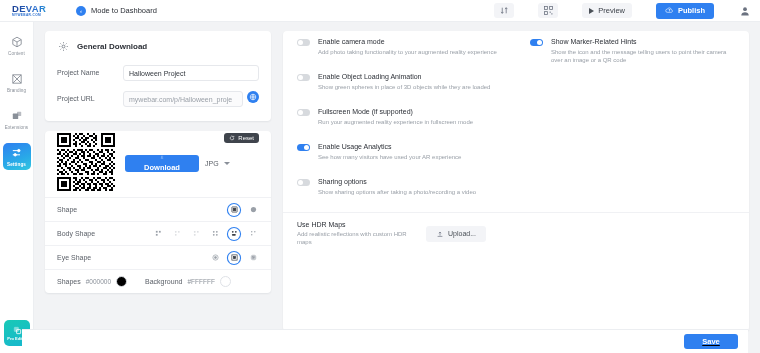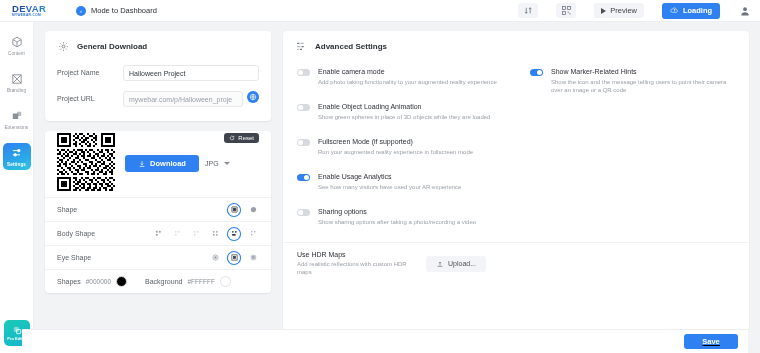--- a/index.html
+++ b/index.html
@@ -27,21 +27,21 @@
   .logo-sub { font-size: 3.2px; font-weight: 700; color: #2a6fd0; letter-spacing: .35px; display:block; }
 
   .back-link { display: flex; align-items: center; gap: 5px; margin-left: 12px; cursor: pointer; }
   .back-circle {
     width: 10px; height: 10px; border-radius: 50%; background: #2f80f0;
     display: flex; align-items: center; justify-content: center;
   }
   .back-circle span { color:#fff; font-size:6px; line-height:1; }
   .back-text { font-size: 7.5px; color: #2b2f36; }
 
-  .topbar-right { margin-left: auto; display: flex; align-items: center; gap: 18px; padding-right: 8px; }
+  .topbar-right { margin-left: auto; display: flex; align-items: center; gap: 24px; padding-right: 8px; }
   .icon-btn {
     width: 20px; height: 15px; border-radius: 3px; background: #f3f4f7;
     display: flex; align-items: center; justify-content: center; cursor: pointer;
     color: #6b7280;
   }
   .preview-btn {
     display: flex; align-items: center; gap: 4px; padding: 0 7px; height: 15px;
     border-radius: 3px; background: #f3f4f7; cursor: pointer;
   }
   .preview-btn .lbl { font-size: 7.5px; color: #3a3f47; }
@@ -103,21 +103,21 @@
   .qr-card { margin-top: 10px; }
   .qr-body { display:flex; align-items:flex-start; padding: 2px 12px 6px 12px; position:relative; }
   .qr-img { width:58px; height:58px; flex:none; }
   .qr-right { flex:1; margin-left:10px; padding-top:22px; display:flex; align-items:center; gap:6px; }
   .reset-chip {
     position:absolute; right:12px; top:2px; display:flex; align-items:center; gap:3px;
     background:#3f444c; color:#fff; font-size:6px; border-radius:3px; padding:2px 5px; cursor:pointer;
   }
   .dl-btn {
     display:flex; align-items:center; justify-content:center; gap:4px;
-    width:74px; height:17px; border-radius:3px; background:#2f80f0; cursor:pointer;
+    width:74px; height:17px; border-radius:3px; background:#2f80f0; cursor:pointer;flex-direction:column;
   }
   .dl-btn .lbl { font-size:7.5px; color:#fff; font-weight:600; }
   .fmt-sel { display:flex; align-items:center; gap:5px; font-size:7px; color:#5b6068; cursor:pointer; }
   .caret { width:0;height:0;border-top:3px solid #8a9099;border-left:3px solid transparent;border-right:3px solid transparent; }
 
   .opt-row {
     display:flex; align-items:center; padding:0 12px; height:24px;
     border-top:1px solid #f0f1f4;
   }
   .opt-lbl { font-size:7px; color:#5b6068; }
@@ -218,21 +218,21 @@
       </div>
       <div class="preview-btn">
         <span class="tri"></span>
         <span class="lbl">Preview</span>
       </div>
       <div class="publish-btn">
         <svg width="9" height="9" viewBox="0 0 20 20" fill="none" stroke="#dbeafe" stroke-width="1.6">
           <path d="M5 14a3.5 3.5 0 01.3-7 4.6 4.6 0 018.8 1.2A3 3 0 0114.5 14H5z"></path>
           <path d="M10 12V7M10 7l-2 2M10 7l2 2"></path>
         </svg>
-        <span class="lbl">Loading</span>
+        <span class="lbl">Publish</span>
       </div>
       <div class="avatar-btn">
         <svg width="10" height="10" viewBox="0 0 16 16" fill="#6b7280">
           <circle cx="8" cy="5" r="3"></circle>
             <path d="M2 15c0-3.3 2.7-5 6-5s6 1.7 6 5z"></path>
         </svg>
       </div>
     </div>
   </div>
 
@@ -459,33 +459,20 @@
             <span class="color-lbl">Background</span>
             <span class="color-hex">#FFFFFF</span>
             <span class="swatch" style="background:#ffffff"></span>
           </span>
         </div>
       </div>
     </div>
 
     <div class="col-right">
       <div class="card adv-card">
-        <div class="card-head">
-          <span class="h-ico">
-            <svg width="11" height="11" viewBox="0 0 20 20" fill="currentColor">
-              <rect x="2" y="3" width="4" height="2.4" rx=".6"></rect>
-                <rect x="8" y="3" width="6" height="2.4" rx=".6" opacity=".5"></rect>
-              <rect x="2" y="9" width="6" height="2.4" rx=".6" opacity=".5"></rect>
-                <rect x="10" y="9" width="4" height="2.4" rx=".6"></rect>
-              <rect x="2" y="14" width="3" height="2.4" rx=".6" opacity=".5"></rect>
-                <rect x="7" y="14" width="4" height="2.4" rx=".6"></rect>
-            </svg>
-          </span>
-          <span class="h-txt">Advanced Settings</span>
-        </div>
 
         <div class="toggles">
           <div class="tg-col">
 
             <div class="tg-item">
               <span class="switch"></span>
               <span class="tg-txt">
                 <span class="tg-title" style="display:block">Enable camera mode</span>
                 <span class="tg-desc" style="display:block">Add photo taking functionality to your augmented reality experience</span>
               </span>

